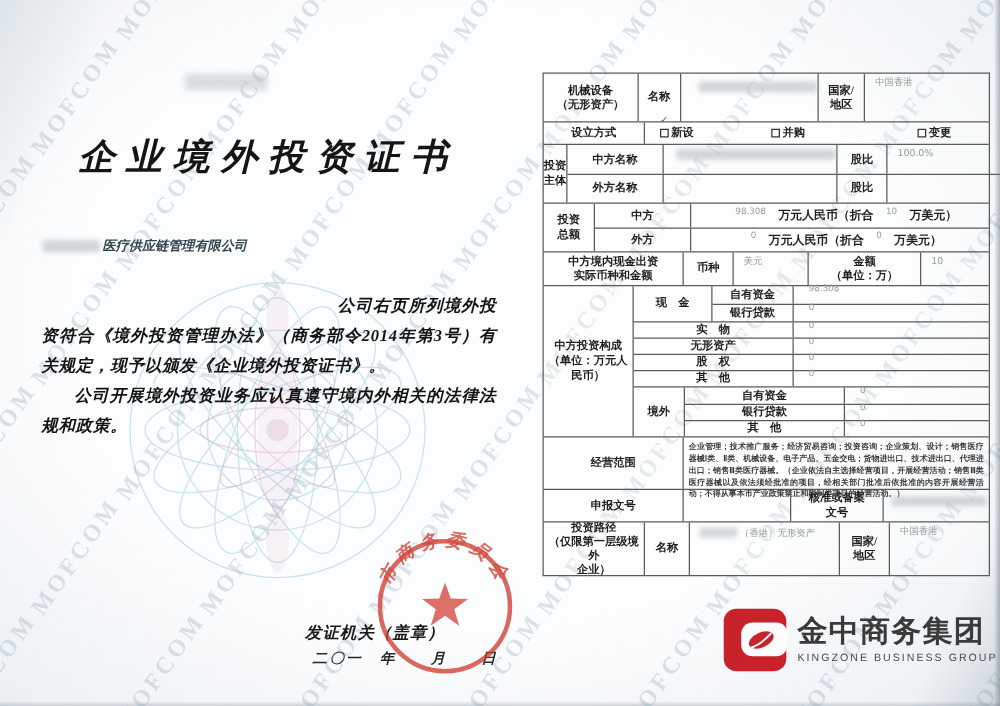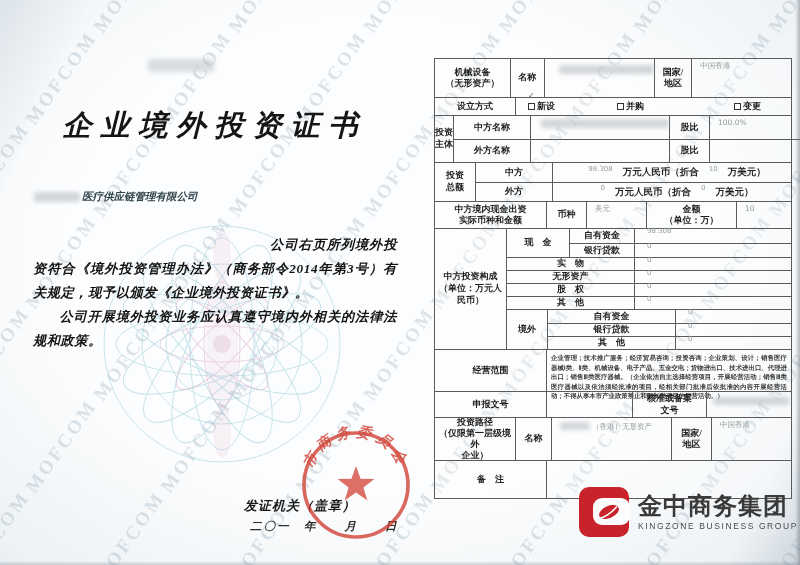--- a/index.html
+++ b/index.html
@@ -415,24 +415,20 @@
       </div>
       <div class="cell lbl" style="width:40px">
         <div>
             <div>国家/</div>
              <div>地区</div>
           </div>
       </div>
       <div class="cell typed" style="width:80px">中国香港</div>
     </div>
 
-    <div class="row hrem">
-      <div class="cell lbl" style="width:111px">备　注</div>
-      <div class="cell" style="flex:1"></div>
-    </div>
   </section>
 
   <div class="logo">
     <svg width="52" height="52" viewBox="0 0 52 52">
       <rect x="1" y="1" width="50" height="50" rx="10" fill="#c8222a"></rect>
       <rect x="15" y="12" width="37" height="27" rx="9" fill="#fdfdfd"></rect>
       <ellipse cx="31" cy="26" rx="10.5" ry="6" transform="rotate(-24 31 26)" fill="#c8222a"></ellipse>
       <path d="M21.5,32.5 Q30,30.5 39,20.5" stroke="#fdfdfd" stroke-width="1.6" fill="none"></path>
     </svg>
     <div class="logo-text">

